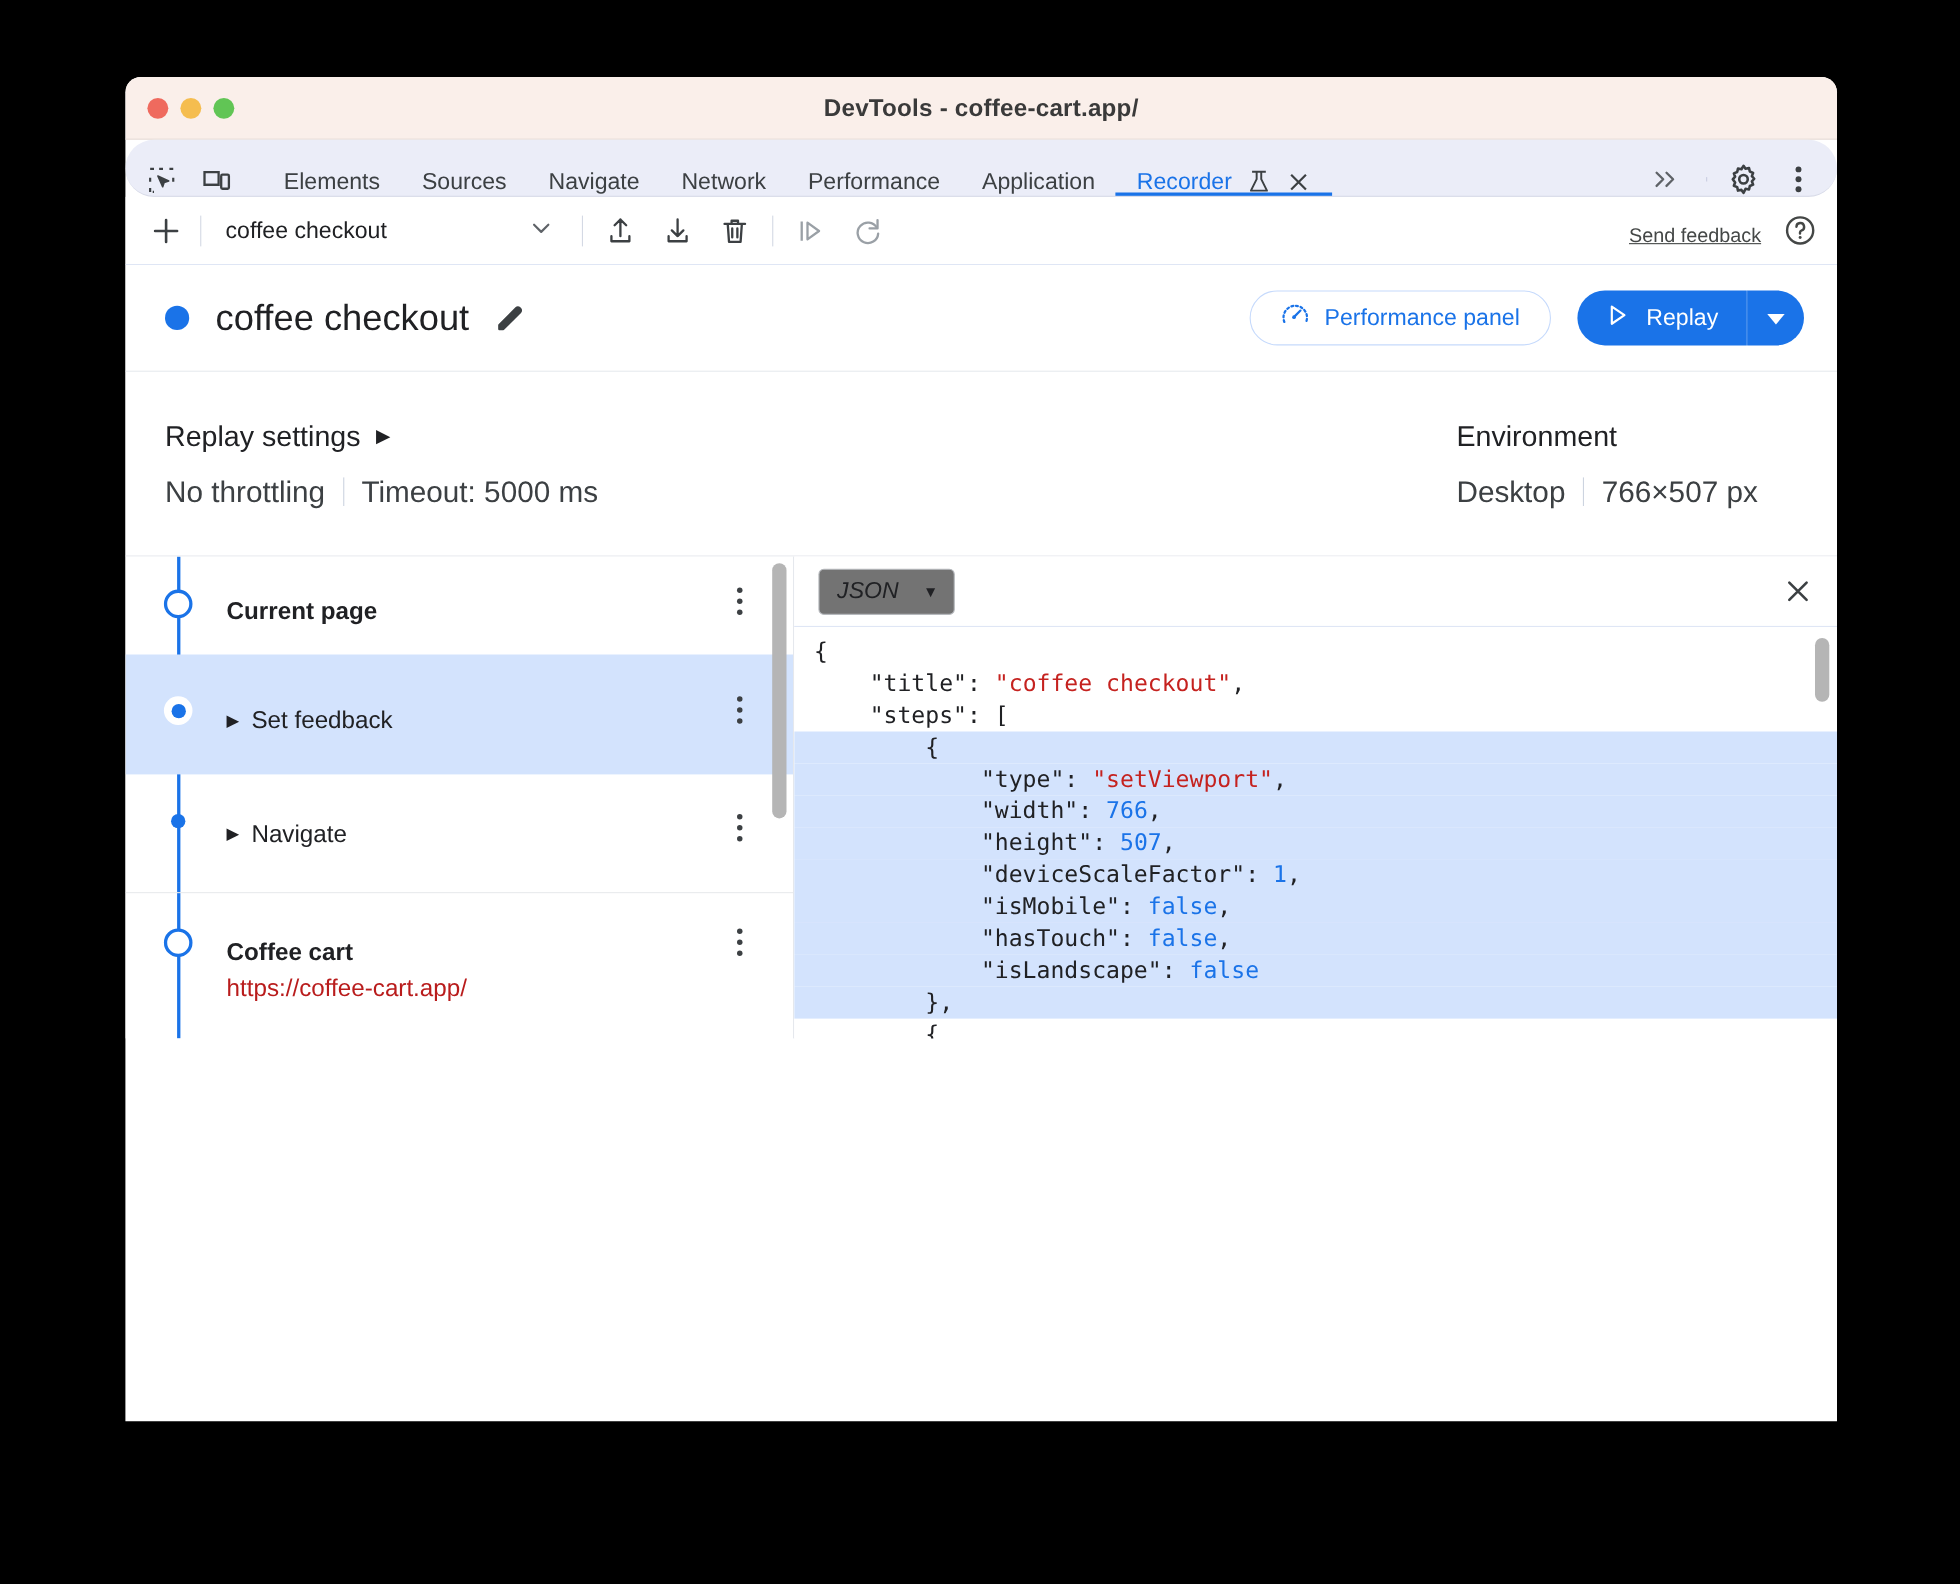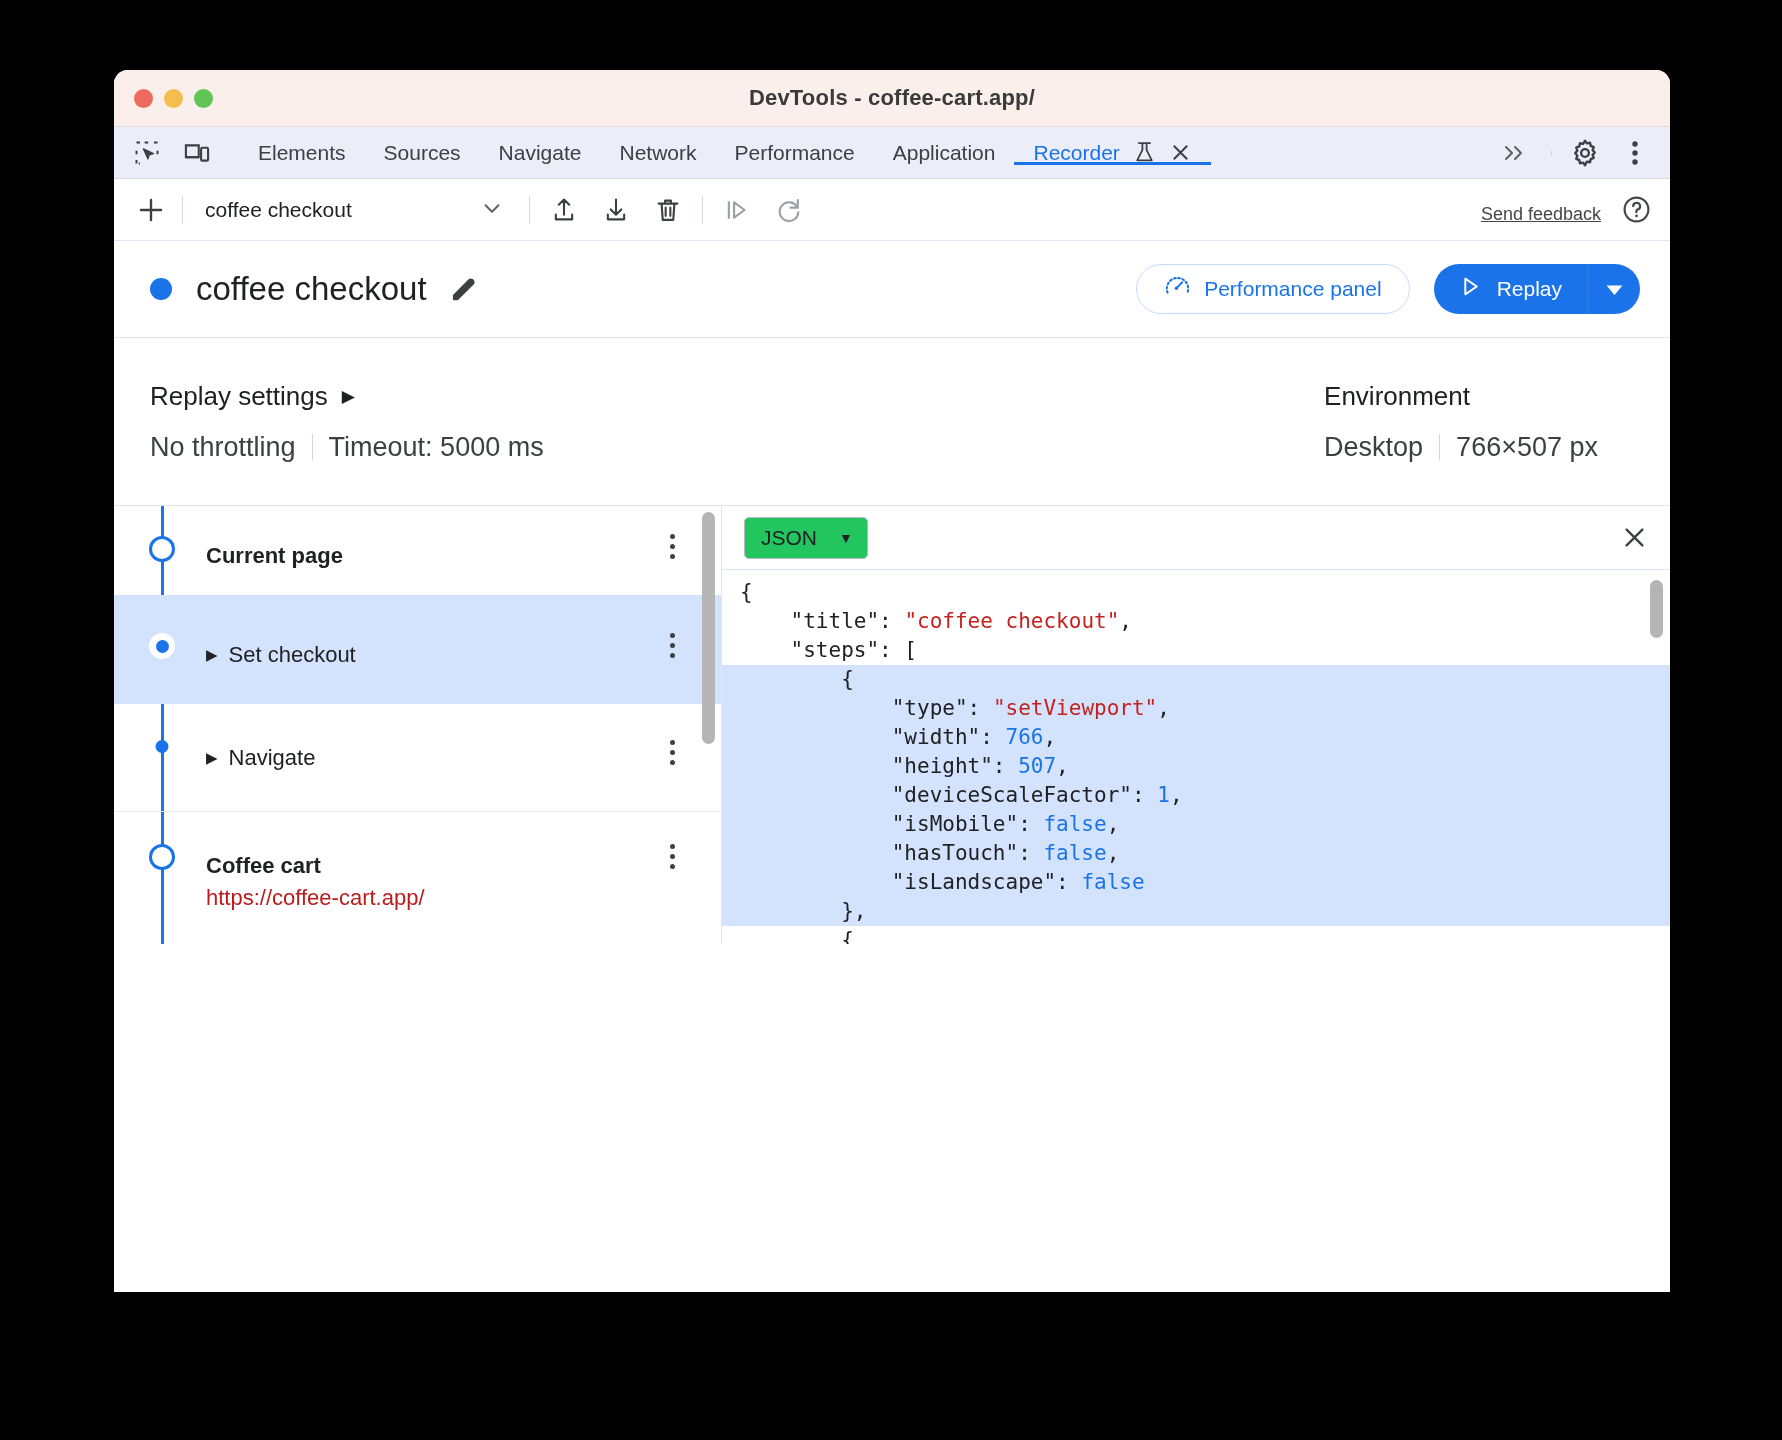--- a/index.html
+++ b/index.html
@@ -42,23 +42,24 @@
   .win-title {
     position: absolute; left: 0; right: 0; text-align: center;
     font-size: 22px; font-weight: bold; color: #3a3a3a;
     letter-spacing: 0.2px;
   }
 
   
   .tabbar {
     height: 52px;
     background: #ebedf8;
-    display: flex; align-items: center;
+    display: flex; align-items: flex-end;
     border-bottom: 1px solid #d8dbe8;
     position: relative;
+    border-radius: 26px;
   }
   .tb-icon {
     width: 50px; display: flex; align-items: center; justify-content: center;
     color: #3c4043; cursor: pointer;
   }
   .tb-icon:first-child { margin-left: 8px; }
   .tb-sep {
     width: 1px; background: #c9cde0; margin: 13px 8px;
     flex: 0 0 1px;
   }
@@ -210,22 +211,23 @@
 
   
   .json-pane { flex: 1; display: flex; flex-direction: column; position: relative; }
   .json-head {
     height: 64px; display: flex; align-items: center; padding: 0 22px 0 22px;
     border-bottom: 1px solid #dfe6f5; background: #fff;
   }
   .json-select {
     display: flex; align-items: center; gap: 22px;
     height: 42px; padding: 0 14px 0 16px; border: 1px solid #b6b9bd;
-    border-radius: 5px; background: #22c55e; font-size: 21px; color: #202124;
+    border-radius: 5px; background: #737373; font-size: 21px; color: #202124;
     cursor: pointer;
+    font-style: italic;
   }
   .json-select .dn { font-size: 14px; color: #202124; }
   .json-close { margin-left: auto; cursor: pointer; color: #3c4043; display: flex; }
   .json-body {
     flex: 1; position: relative; overflow: hidden; background: #fff;
     padding: 8px 0 0 0;
   }
   .code {
     font-family: "DejaVu Sans Mono", monospace;
     font-size: 21px; line-height: 29px; white-space: pre;
@@ -466,21 +468,21 @@
 
         <div class="step selected" style="padding-top:36px;padding-bottom:36px;">
           <span class="marker" style="top:38px;">
               <span class="m-ring">
                 <i></i>
               </span>
             </span>
           <div class="step-body">
             <div class="step-line1">
               <span class="tri-s">▶</span>
-              <span>Set checkout</span>
+              <span>Set feedback</span>
             </div>
           </div>
           <span class="kebab" style="top:38px;">
               <i></i>
               <i></i>
               <i></i>
             </span>
         </div>
 
         <div class="step" style="padding-top:30px;padding-bottom:40px;">

